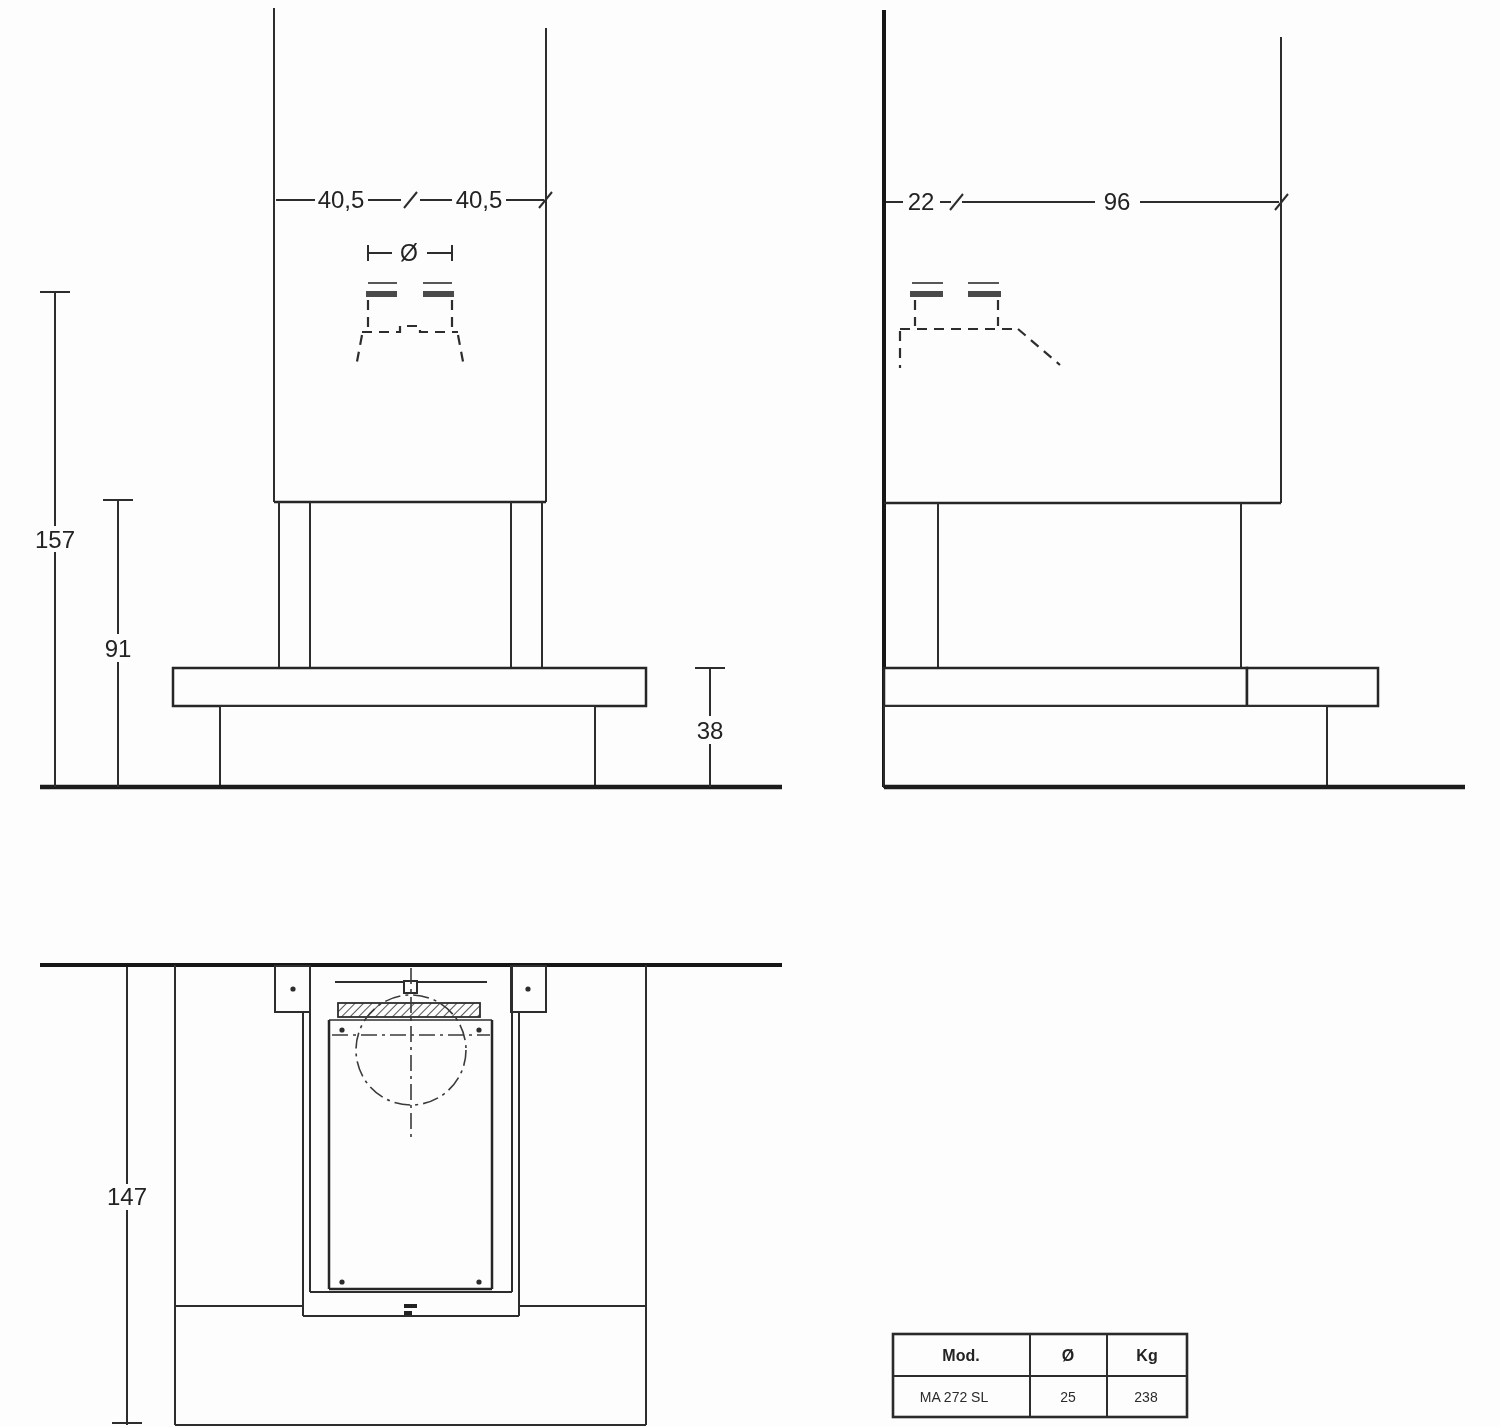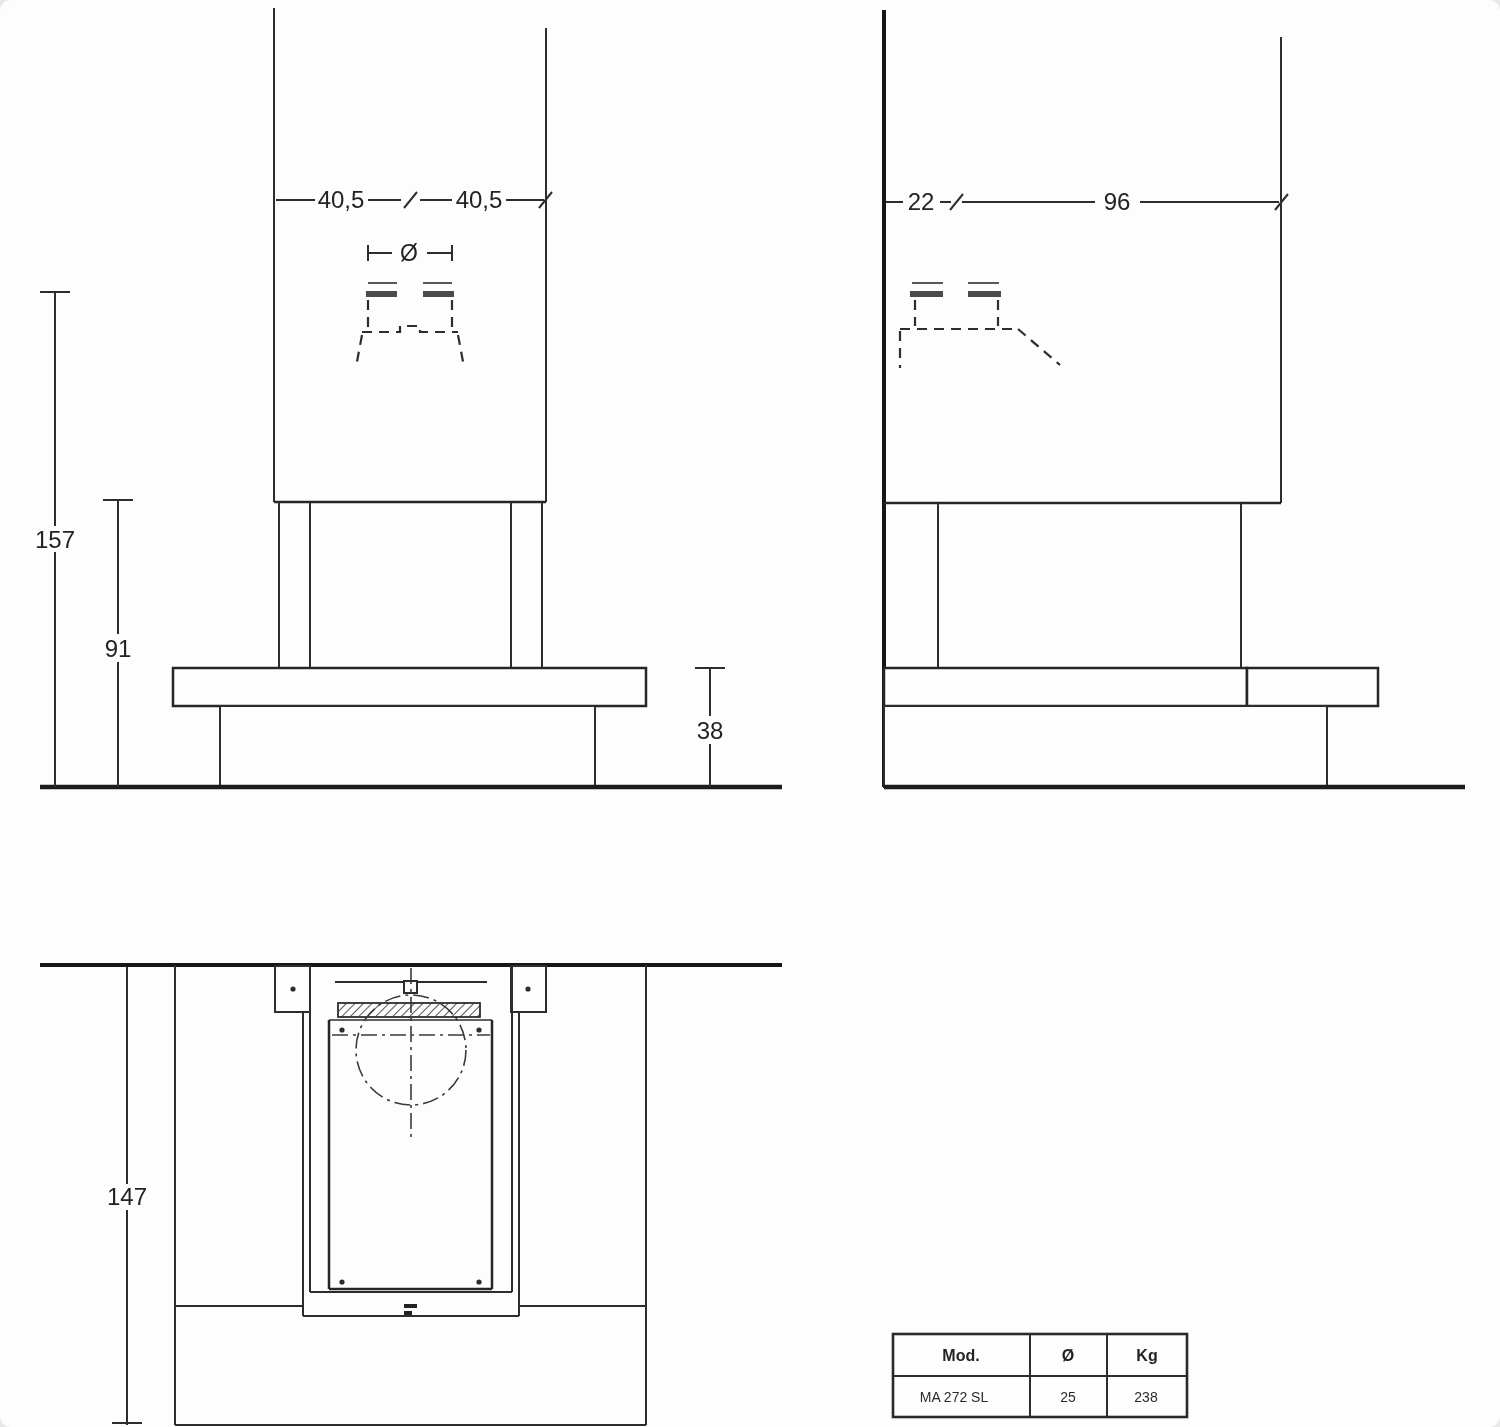--- a/index.html
+++ b/index.html
@@ -2,21 +2,20 @@
 <html><head>
 <meta charset="utf-8">
 <style>
   html,body{margin:0;padding:0;background:#e8e8e8;}
   #canvas{
     position:relative;
     width:1500px;height:1427px;
     background:#fdfdfd;
     font-family:"Liberation Sans", sans-serif;
     overflow:hidden;
-    border-radius:11px;
   }
   svg{display:block;}
   .s  {stroke:#2d2d2d;stroke-width:2;fill:none;}
   .s15{stroke:#2d2d2d;stroke-width:1.6;fill:none;}
   .s25{stroke:#262626;stroke-width:2.5;fill:none;}
   .thick{stroke:#1c1c1c;stroke-width:4.4;fill:none;}
   .wall {stroke:#161616;stroke-width:4;fill:none;}
   .dash {stroke:#2d2d2d;stroke-width:2.2;fill:none;stroke-dasharray:10 7;}
   .cl   {stroke:#3a3a3a;stroke-width:1.6;fill:none;stroke-dasharray:16 5 3 5;}
   .whitefill{fill:#fdfdfd;}

